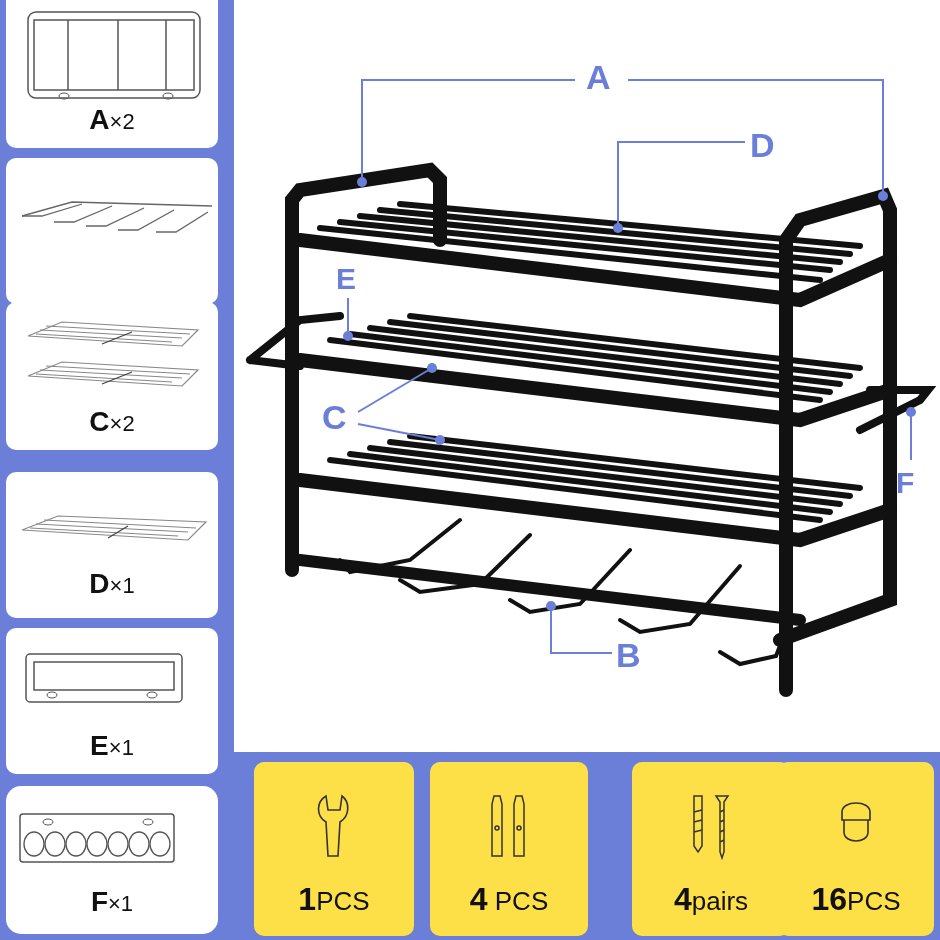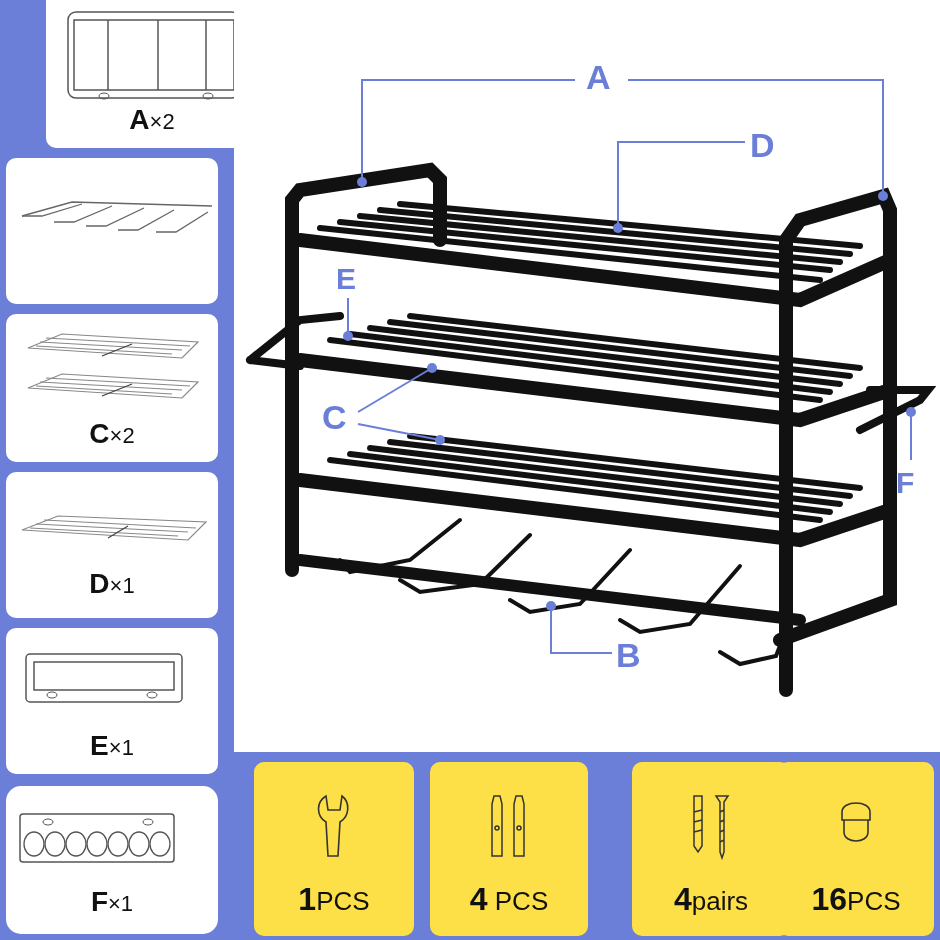--- a/index.html
+++ b/index.html
@@ -12,21 +12,21 @@
   .side-card svg{position:absolute;}
   .bot-card{position:absolute;top:762px;height:174px;background:#fde047;border-radius:10px;}
   .bot-card .qty{position:absolute;left:0;right:0;bottom:18px;text-align:center;color:#111;font-size:26px;}
   .bot-card .qty b{font-size:32px;}
   .bot-card svg{position:absolute;left:50%;top:30px;transform:translateX(-50%);}
   .callout{position:absolute;color:#6b7fd8;font-weight:700;font-size:34px;}
 </style>
 </head>
 <body>
 
-<div class="side-card" style="top:0;height:148px;border-radius:0 0 10px 10px;margin-left:40px;">
+<div class="side-card" style="top:0;height:148px;border-radius:0 0 10px 10px;">
   <svg width="180" height="95" style="left:18px;top:8px" viewBox="0 0 180 95">
     <rect x="4" y="4" width="172" height="86" rx="8" fill="none" stroke="#555" stroke-width="1.5"></rect>
     <rect x="10" y="12" width="160" height="70" fill="none" stroke="#555" stroke-width="1.5"></rect>
     <line x1="44" y1="12" x2="44" y2="82" stroke="#555" stroke-width="1.5"></line>
     <line x1="94" y1="12" x2="94" y2="82" stroke="#555" stroke-width="1.5"></line>
     <line x1="142" y1="12" x2="142" y2="82" stroke="#555" stroke-width="1.5"></line>
     <ellipse cx="40" cy="88" rx="5" ry="3" fill="none" stroke="#555"></ellipse>
     <ellipse cx="144" cy="88" rx="5" ry="3" fill="none" stroke="#555"></ellipse>
   </svg>
   <div class="lbl" style="top:104px"><b>A</b><span>×2</span></div>
@@ -38,21 +38,21 @@
       <path d="M10 22 L60 8 L200 12"></path>
       <path d="M10 22 L30 22 L70 10"></path>
         <path d="M42 28 L62 28 L100 12"></path>
         <path d="M74 32 L94 32 L132 14"></path>
         <path d="M106 36 L126 36 L162 16"></path>
         <path d="M144 38 L164 38 L196 18"></path>
     </g>
   </svg>
 </div>
 
-<div class="side-card" style="top:314px;height:148px;">
+<div class="side-card" style="top:302px;height:148px;">
   <svg width="180" height="80" style="left:16px;top:12px" viewBox="0 0 180 80">
     <g fill="none" stroke="#888" stroke-width="1.2">
       <path d="M6 22 L40 8 L176 16 L160 32 Z"></path>
         <path d="M14 20 L150 28 M18 16 L160 24 M24 12 L168 20"></path>
       <line x1="80" y1="30" x2="110" y2="18" stroke="#444"></line>
       <path d="M6 62 L40 48 L176 56 L160 72 Z"></path>
         <path d="M14 60 L150 68 M18 56 L160 64 M24 52 L168 60"></path>
       <line x1="80" y1="70" x2="110" y2="58" stroke="#444"></line>
     </g>
   </svg>

